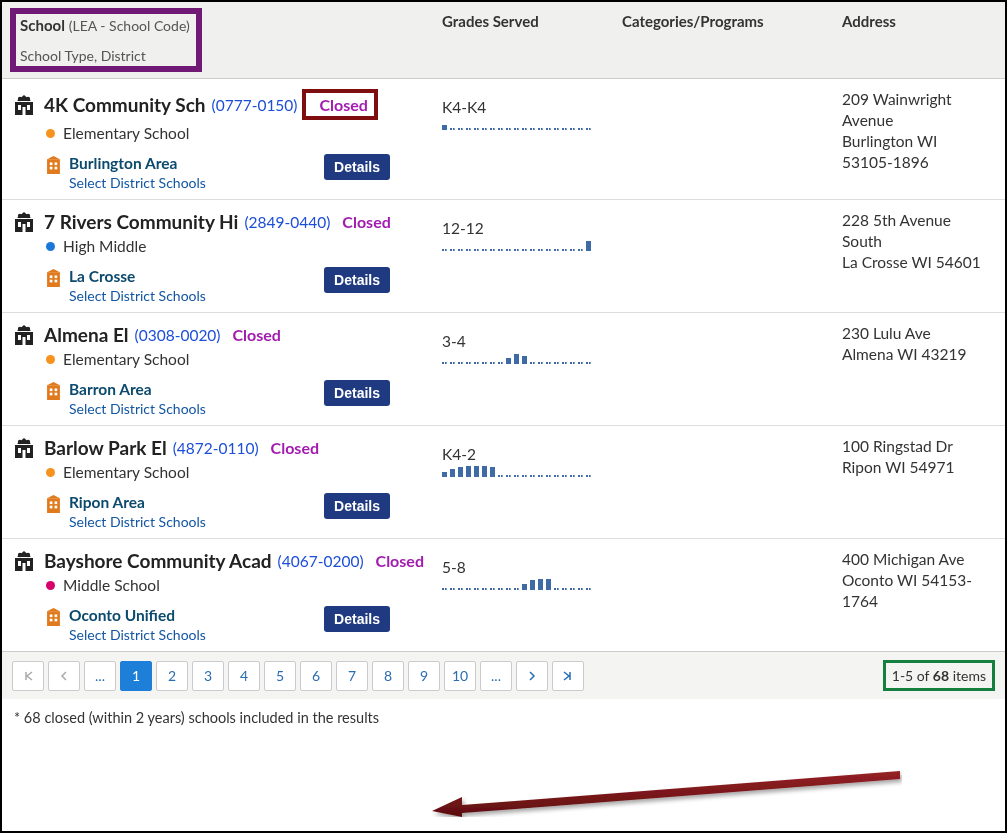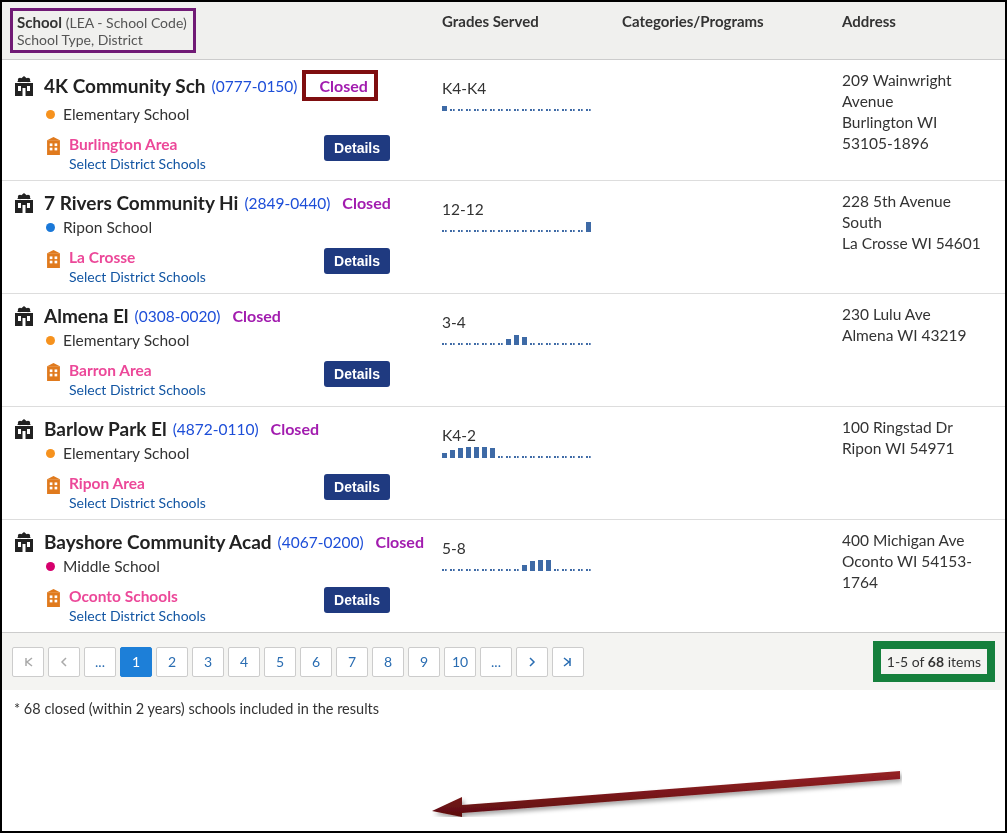--- a/index.html
+++ b/index.html
@@ -24,28 +24,28 @@
     background: #f0f0ee;
     border-bottom: 1px solid #ccc;
     padding: 6px 10px 6px 10px;
     position: relative;
   }
   .hdr .col-school { width: 430px; }
   .hdr .col-grades { width: 180px; font-weight: 700; padding-top: 4px;}
   .hdr .col-cats   { width: 220px; font-weight: 700; padding-top: 4px;}
   .hdr .col-addr   { width: 150px; font-weight: 700; padding-top: 4px;}
   .hdr-box {
-    border: 3px solid #701a75;
+    border: 6px solid #701a75;
     padding: 2px 6px 2px 4px;
     display: inline-block;
     margin-left: -2px;
   }
   .hdr-title { font-weight: 700; color: #333; font-size: 15px;}
   .hdr-sub { color: #555; font-size: 14px; }
-  .hdr-line2 { color: #555; font-size: 14px; margin-top: 0;}
+  .hdr-line2 { color: #555; font-size: 14px; margin-top: 13px;}
 
   
   .row {
     border-top: 1px solid #ddd;
     padding: 10px 10px 8px 10px;
     display: flex;
     position: relative;
   }
   .row:first-of-type { border-top: none; }
   .left { width: 430px; }
@@ -113,21 +113,21 @@
     width: 344px;
   }
   .dist-left { display: flex; gap: 8px; align-items: flex-start; }
   .dist-icon {
     width: 15px; height: 17px;
     display: inline-block;
     color: #e07a1d;
     flex-shrink: 0;
     margin-top: 2px;
   }
-  .dist-name { font-weight: 700; color: #ec4899; font-size: 15.5px; }
+  .dist-name { font-weight: 700; color: #0c4a6e; font-size: 15.5px; }
   .sel-link {
     display: block;
     color: #1356a3;
     font-size: 14px;
     margin-top: 2px;
     cursor: pointer;
   }
   .details-btn {
     background: #1f3a80;
     color: #fff;
@@ -171,21 +171,21 @@
     margin-right: 4px;
     border-radius: 2px;
   }
   .pbtn.disabled { color: #aaa; cursor: default; }
   .pbtn.active { background: #1d7fd8; color: #fff; border-color: #1d7fd8; }
   .page-info {
     font-size: 14px;
     color: #333;
   }
   .info-box {
-    border: 8px solid #15803d;
+    border: 3px solid #15803d;
     padding: 4px 6px;
     display: inline-block;
     text-align: right;
   }
   .bold { font-weight: 700; }
 
   .footnote {
     padding: 10px 12px 6px 12px;
     font-size: 14.5px;
     color: #333;
@@ -305,21 +305,21 @@
                 <rect x="15" y="11" width="3" height="5" fill="#fff"></rect>
                 <rect x="10.5" y="13" width="3" height="8" fill="#fff"></rect>
               </svg>
             </span>
             <span class="school-name">7 Rivers Community Hi</span>
             <span class="lea-code">(2849-0440)</span>
             <span class="closed">Closed</span>
           </div>
           <div class="type-line">
             <span class="dot blue"></span>
-            <span>Ripon School</span>
+            <span>High Middle</span>
           </div>
           <div class="dist-line">
             <div class="dist-left">
               <span class="dist-icon"><svg viewBox="0 0 14 17" fill="currentColor">
                   <rect x="1" y="3" width="12" height="14"></rect>
                   <polygon points="1,3 7,0 13,3"></polygon>
                   <rect x="3.5" y="6" width="2.5" height="2.5" fill="#fff"></rect>
                   <rect x="8" y="6" width="2.5" height="2.5" fill="#fff"></rect>
                   <rect x="3.5" y="10" width="2.5" height="2.5" fill="#fff"></rect>
                   <rect x="8" y="10" width="2.5" height="2.5" fill="#fff"></rect>
@@ -528,21 +528,21 @@
             <div class="dist-left">
               <span class="dist-icon"><svg viewBox="0 0 14 17" fill="currentColor">
                   <rect x="1" y="3" width="12" height="14"></rect>
                   <polygon points="1,3 7,0 13,3"></polygon>
                   <rect x="3.5" y="6" width="2.5" height="2.5" fill="#fff"></rect>
                   <rect x="8" y="6" width="2.5" height="2.5" fill="#fff"></rect>
                   <rect x="3.5" y="10" width="2.5" height="2.5" fill="#fff"></rect>
                   <rect x="8" y="10" width="2.5" height="2.5" fill="#fff"></rect>
                 </svg></span>
               <div>
-                <div class="dist-name">Oconto Schools</div>
+                <div class="dist-name">Oconto Unified</div>
                 <a class="sel-link">Select District Schools</a>
               </div>
             </div>
             <button class="details-btn">Details</button>
           </div>
         </div>
         <div class="grades">
           <div class="grade-txt">5-8</div>
           <div class="spark-row">
             <span style="display: inline-block; width: 5px; height: 2px; border-bottom: 2px dotted rgb(62, 106, 166);"></span>

